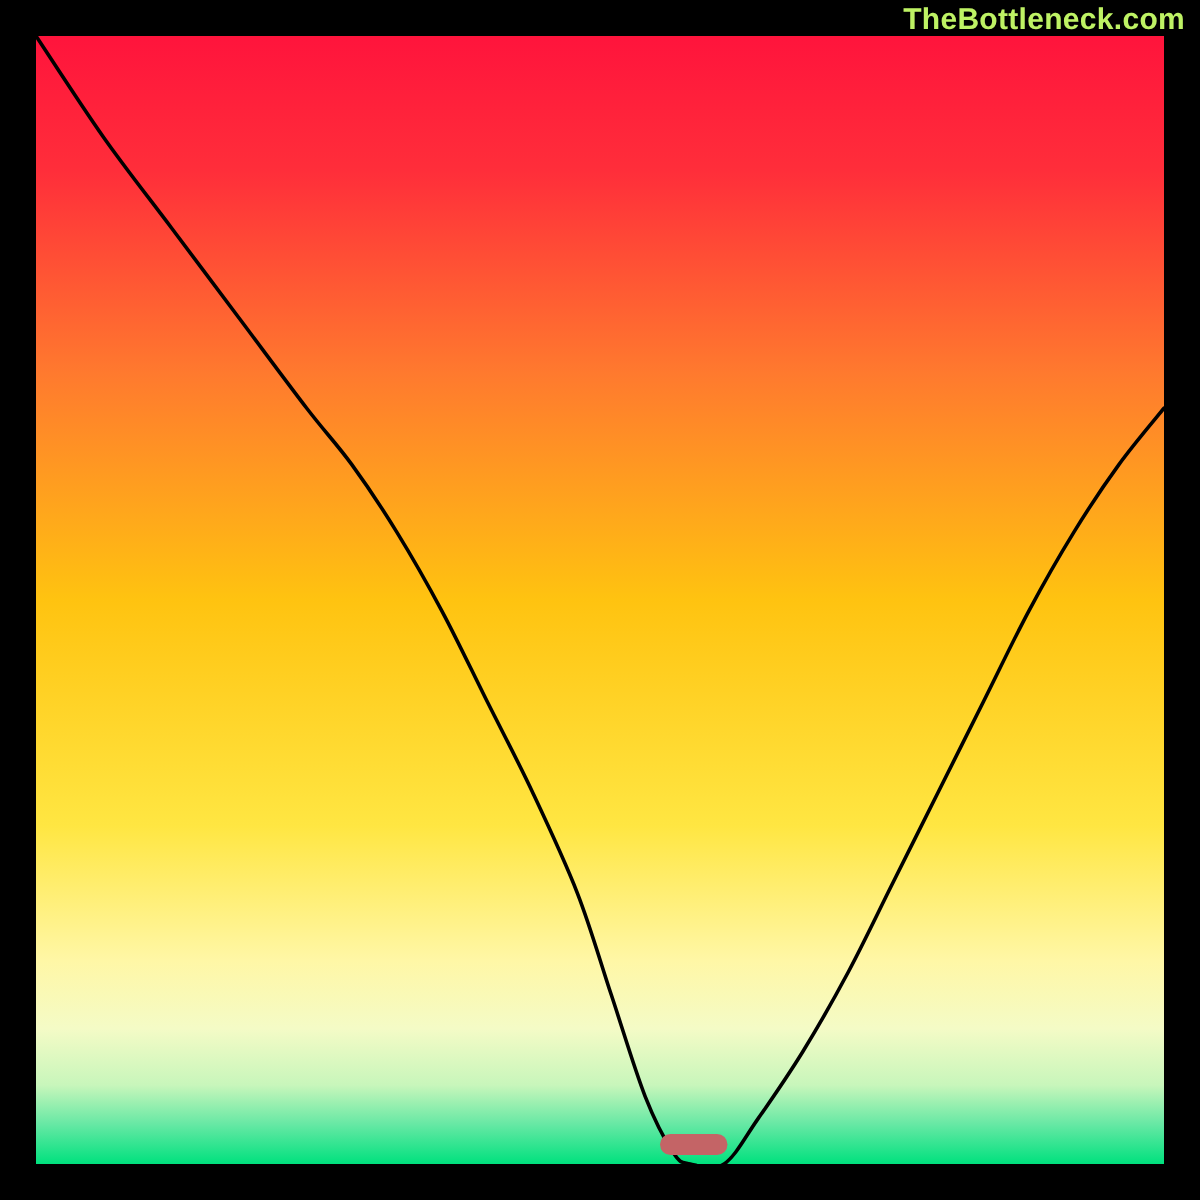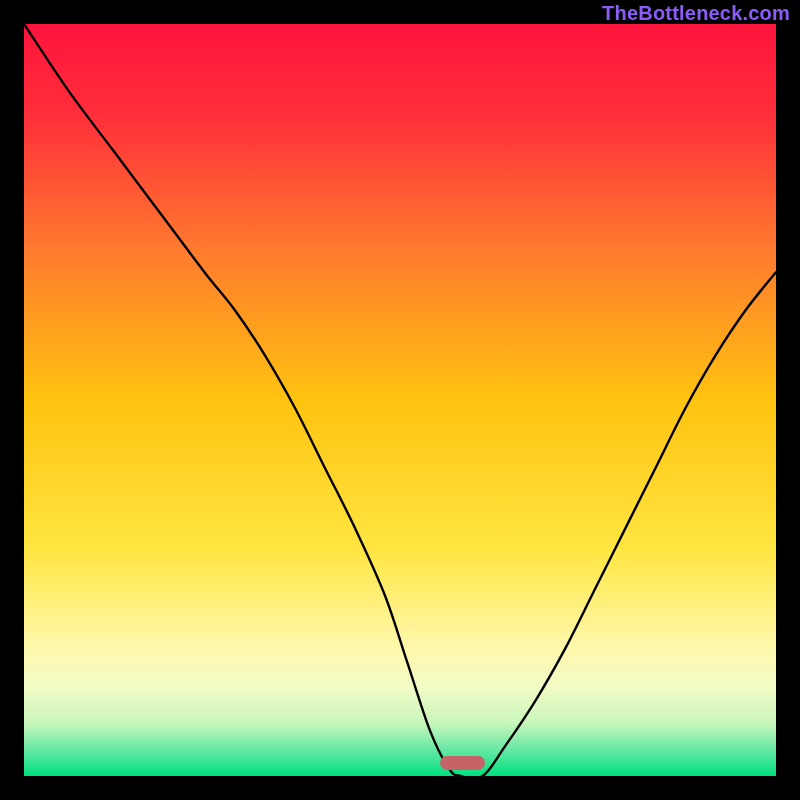--- a/index.html
+++ b/index.html
@@ -26,21 +26,21 @@
     height: 752px;
     overflow: hidden;
   }
   .watermark {
     position: absolute;
     top: 2px;
     right: 10px;
     font-family: Arial, Helvetica, sans-serif;
     font-size: 20px;
     font-weight: 600;
-    color: #8b5cf6;
+    color: #bef264;
     letter-spacing: 0.2px;
   }
   svg.curve {
     position: absolute;
     left: 0;
     top: 0;
   }
   .marker {
     position: absolute;
     height: 14px;

